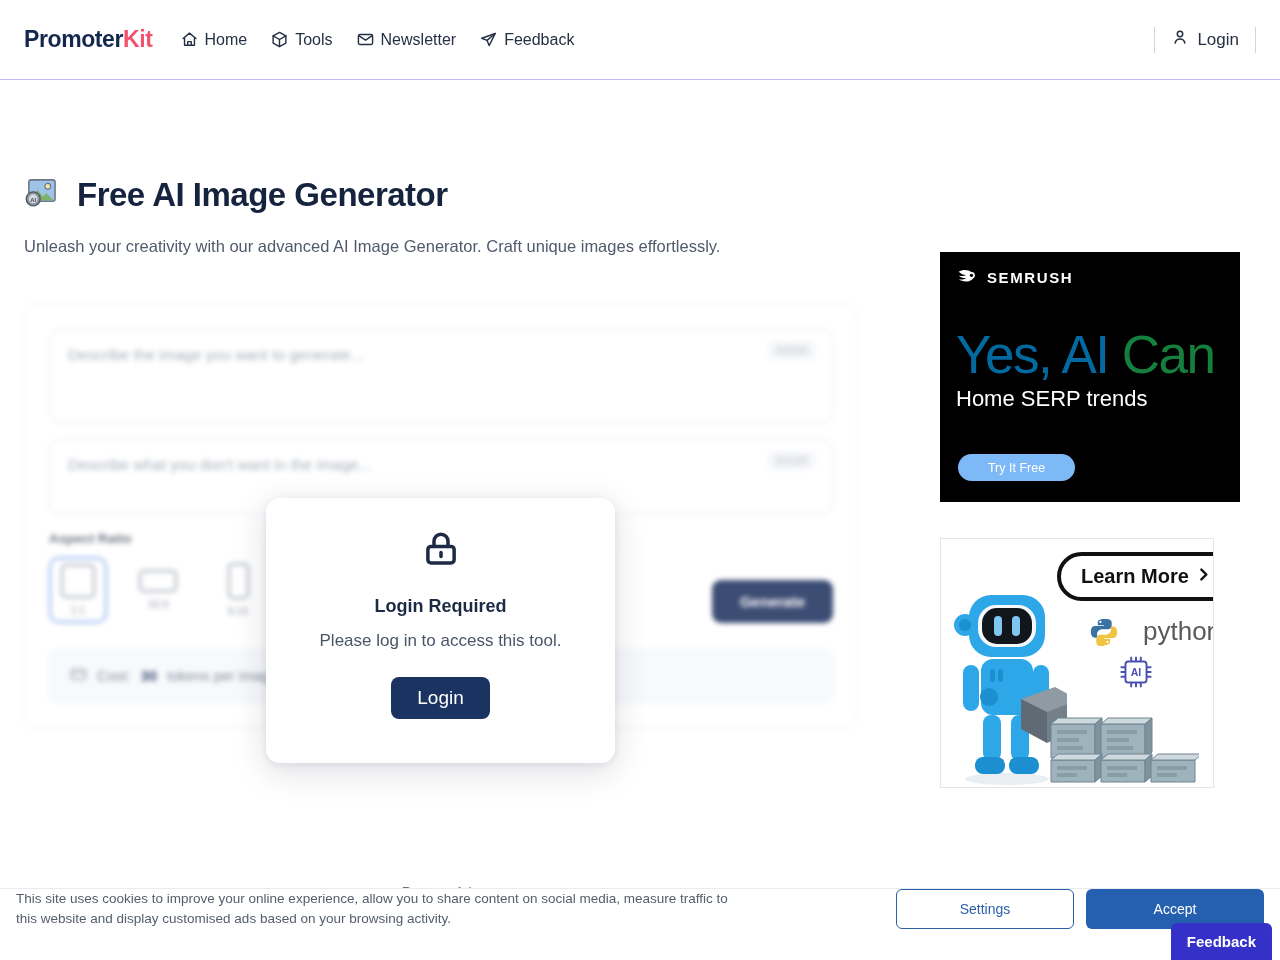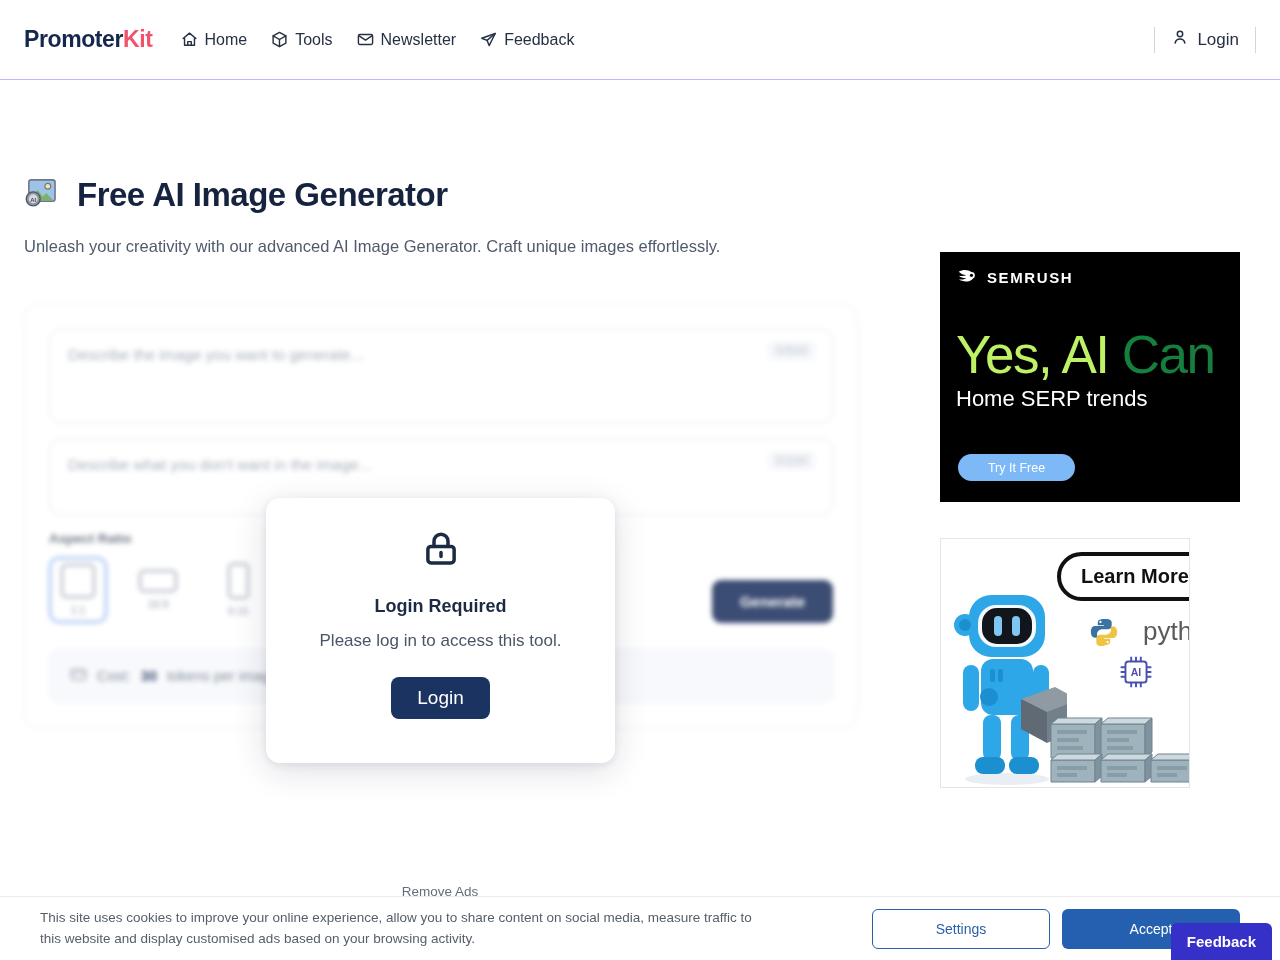--- a/index.html
+++ b/index.html
@@ -129,32 +129,32 @@
   .ad-semrush {
     width: 300px; height: 250px; background: #000; position: relative;
     overflow: hidden; color: #fff;
   }
   .sem-logo { position: absolute; left: 18px; top: 16px; display: flex; align-items: center; gap: 9px; }
   .sem-logo-text { font-size: 15px; font-weight: 700; letter-spacing: 1.6px; }
   .sem-head {
     position: absolute; left: 16px; top: 72px;
     font-size: 53px; font-weight: 400; letter-spacing: -1.5px; white-space: nowrap;
   }
-  .sem-head .blue { color: #bef264; margin-top: 47px; }
+  .sem-head .blue { color: #0369a1; margin-top: 47px; }
   .sem-head .white { color: #15803d; }
   .sem-sub { position: absolute; left: 16px; top: 134px; font-size: 22px; color: #fff; }
   .sem-btn {
     position: absolute; left: 18px; top: 202px;
     width: 117px; height: 27px; border-radius: 14px; background: #7db8f7;
     display: flex; align-items: center; justify-content: center;
     font-size: 12.5px; color: #ffffff;
   }
 
   .ad-robot {
-    margin-top: 36px; width: 250px; height: 250px;
+    margin-top: 36px; width: 274px; height: 250px;
     background: #fff; border: 1px solid #e2e5ea; position: relative; overflow: hidden;
   }
   .learn-more {
     position: absolute; left: 116px; top: 13px;
     border: 4px solid #111; border-radius: 26px; background: #fff;
     padding: 9px 20px; font-size: 20px; font-weight: 800; color: #111;
     display: flex; align-items: center; gap: 6px; white-space: nowrap;
   }
   .py-logo { position: absolute; left: 148px; top: 77px; display: flex; align-items: flex-end; gap: 24px; }
   .py-text { font-size: 26px; color: #5a5a5a; }
@@ -186,23 +186,23 @@
     position: absolute; left: 480px; top: 22px;
     width: 168px; height: 46px; border-radius: 24px; background: #fff;
     display: flex; align-items: center; justify-content: center;
     font-size: 22px; font-weight: 700; color: #1273c6;
   }
   .ba-logo { width: 86px; display: flex; align-items: center; justify-content: center; background: #fff; }
   .grid-deco { position: absolute; inset: 0; opacity: .5; }
 
   
   .cookie-bar {
-    position: absolute; left: 0; bottom: 0; width: 1280px; height: 64px;
+    position: absolute; left: 0; bottom: 0; width: 1280px; height: 72px;
     background: #fff; border-top: 1px solid #e9ebef;
-    display: flex; align-items: center; padding: 0 40px; gap: 30px;
+    display: flex; align-items: flex-start; padding: 0 16px; gap: 30px;
     z-index: 40;
   }
   .cookie-text { font-size: 13.5px; line-height: 1.5; color: #555e6b; max-width: 720px; }
   .cookie-btns { margin-left: auto; display: flex; align-items: center; gap: 12px; }
   .btn-settings {
     width: 178px; height: 40px; border: 1px solid #2a5fa8; border-radius: 6px;
     background: #fff; color: #2a5fa8; font-size: 14px; cursor: pointer;
     font-family: "Liberation Sans", sans-serif;
   }
   .btn-accept {

